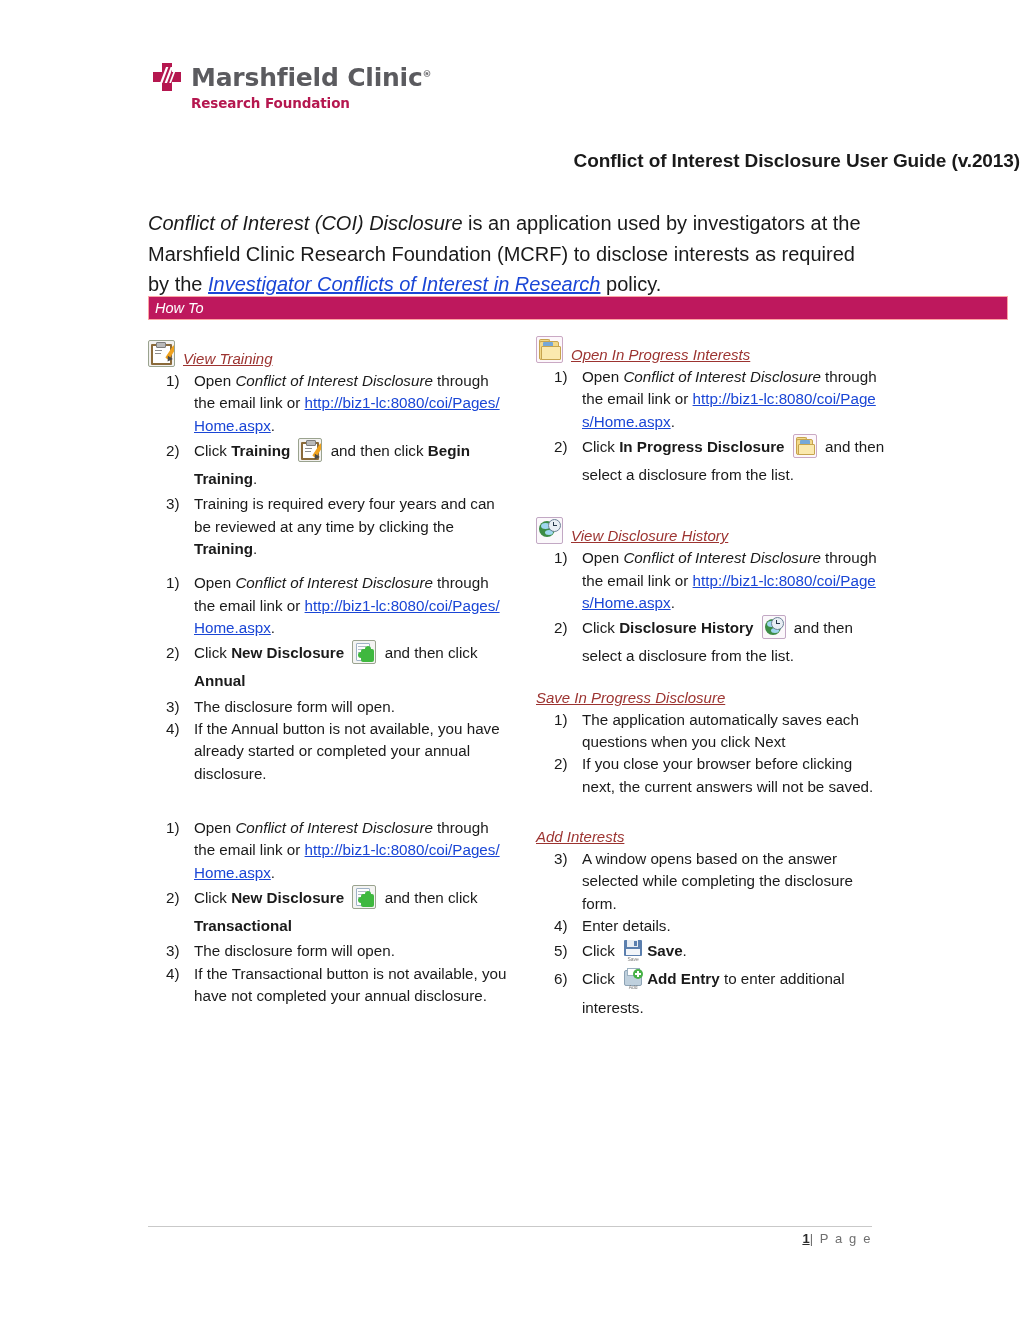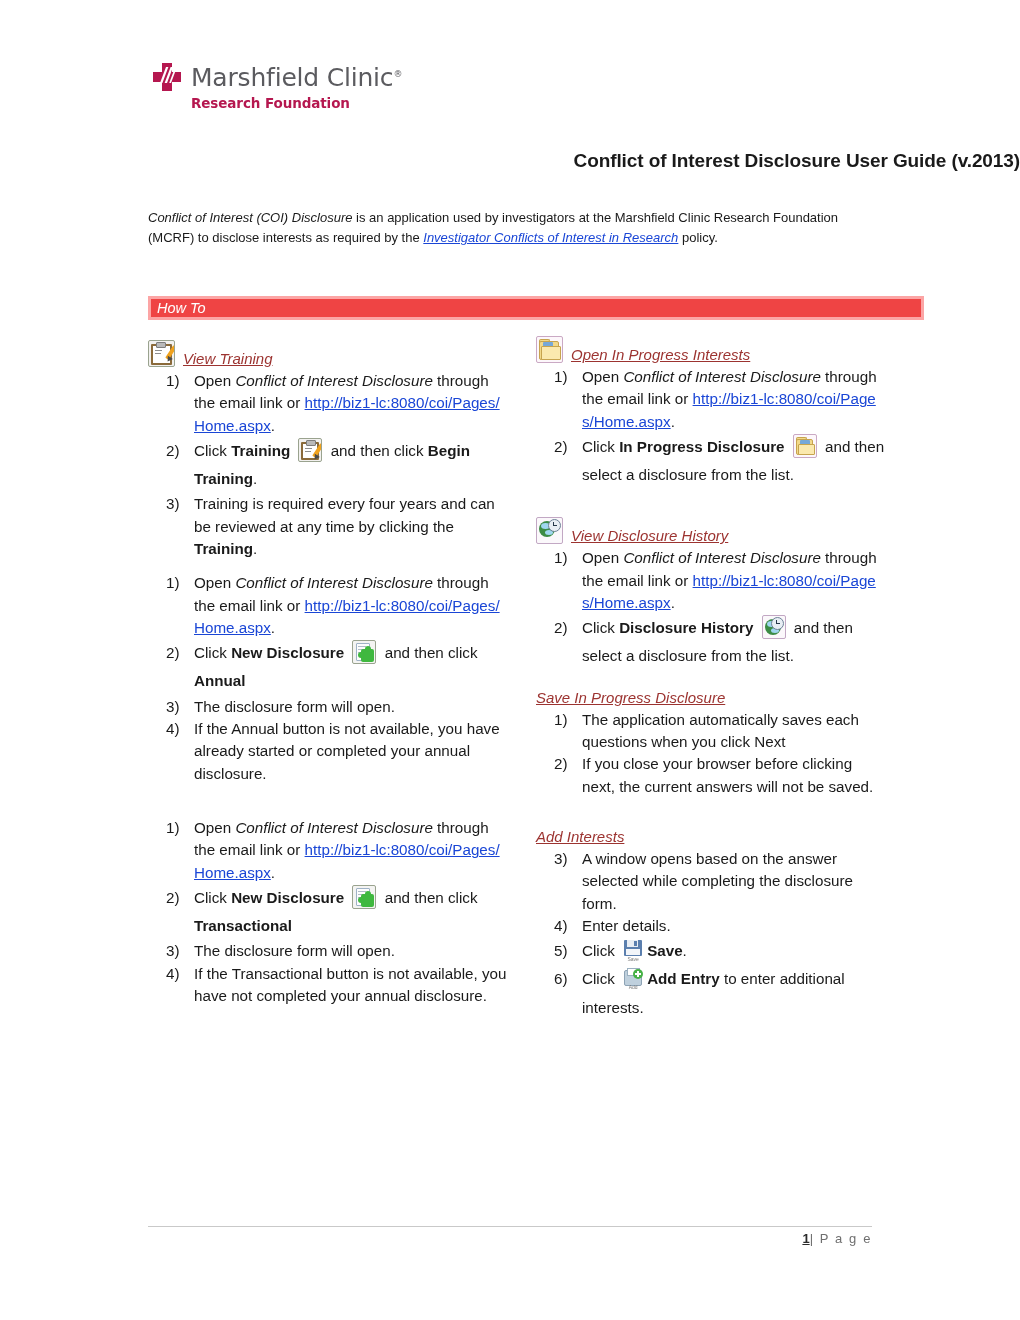--- a/index.html
+++ b/index.html
@@ -37,21 +37,21 @@
   }
   .logo-mark {
     width: 30px;
     height: 30px;
     position: relative;
     flex: none;
   }
   .logo-wordmark {
     font-family: "DejaVu Sans", sans-serif;
     font-size: 25px;
-    font-weight: 400;
+    font-weight: 700;
     color: #5b5b5f;
     letter-spacing: -0.2px;
     margin-left: 9px;
     white-space: nowrap;
   }
   .logo-reg {
     font-size: 9px;
     vertical-align: super;
     color: #5b5b5f;
   }
@@ -78,40 +78,40 @@
     color: #1a1a1a;
     letter-spacing: -0.1px;
   }
 
   
   .intro {
     position: absolute;
     left: 148px;
     top: 208px;
     width: 720px;
-    font-size: 13px;
+    font-size: 20px;
     line-height: 1.53;
     color: #1a1a1a;
   }
   .intro i { font-style: italic; }
   .intro .link {
     color: #1a46d6;
     text-decoration: underline;
     font-style: italic;
   }
 
   
   .howto-bar {
     position: absolute;
     left: 148px;
     top: 296px;
-    width: 776px;
+    width: 860px;
     height: 24px;
-    background: #ef4444;
-    border: 3px solid #fca5a5;
+    background: #be185d;
+    border: 1px solid #fca5a5;
     box-sizing: border-box;
     display: flex;
     align-items: center;
   }
   .howto-bar span {
     color: #ffffff;
     font-style: italic;
     font-size: 14.5px;
     padding-left: 6px;
   }

